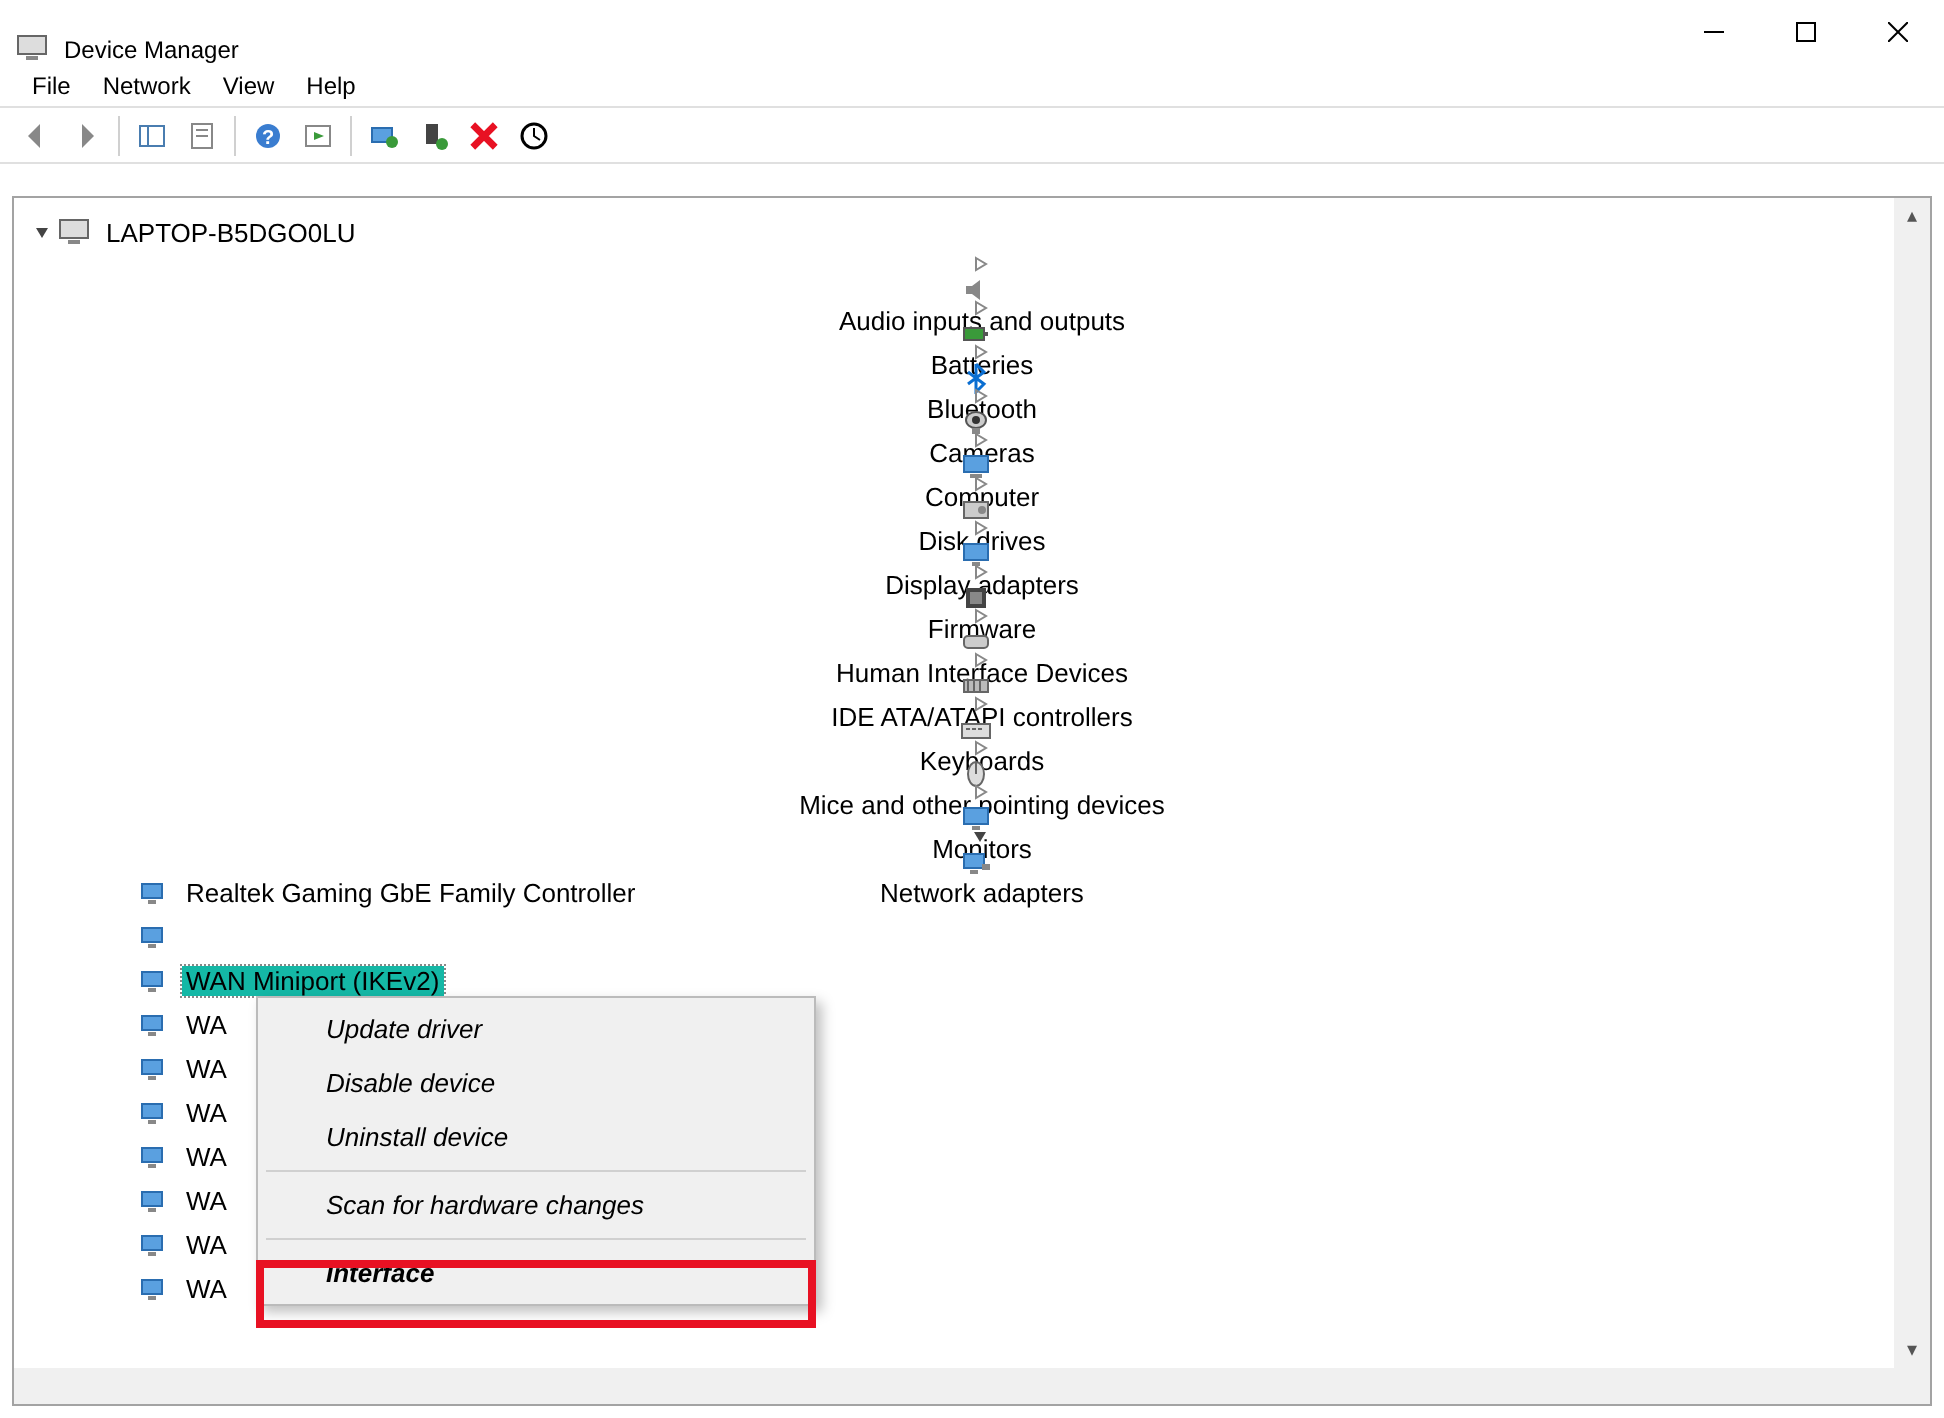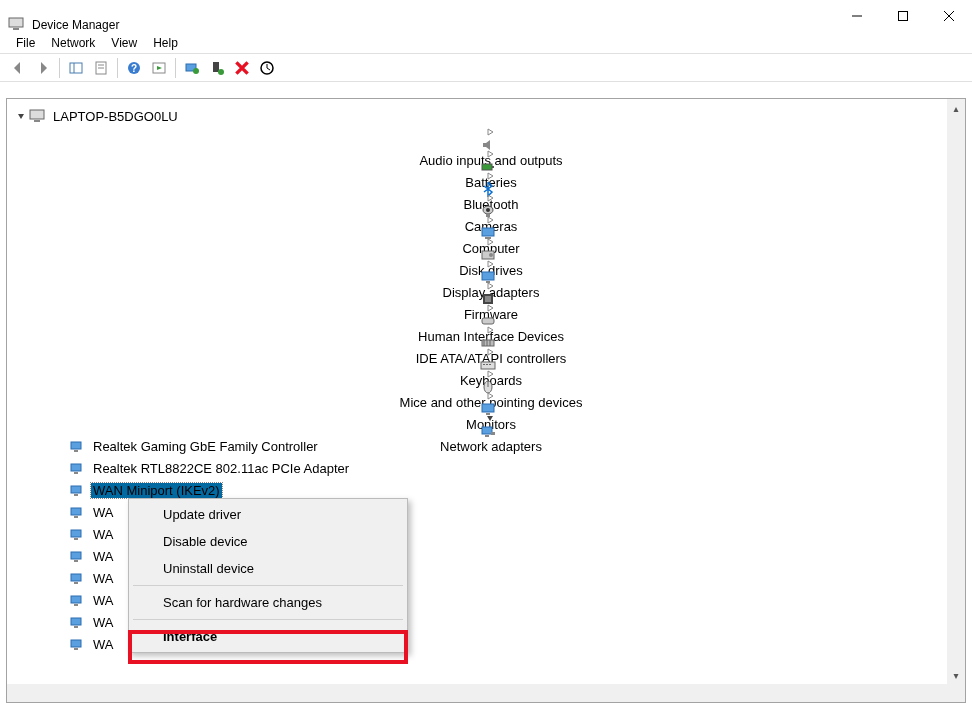--- a/index.html
+++ b/index.html
@@ -23,28 +23,28 @@
 .tree-area { position: absolute; top: 0; left: 0; right: 18px; bottom: 18px; overflow: hidden; background: #fff; padding: 6px 0; }
 .vscroll { position: absolute; top: 0; right: 0; width: 18px; bottom: 18px; background: #f0f0f0; }
 .vscroll .up, .vscroll .down { width: 18px; height: 18px; display: flex; align-items: center; justify-content: center; color: #555; font-size: 10px; }
 .vscroll .down { position: absolute; bottom: 0; }
 .hscroll { position: absolute; left: 0; right: 18px; bottom: 0; height: 18px; background: #f0f0f0; }
 .corner { position: absolute; right: 0; bottom: 0; width: 18px; height: 18px; background: #f0f0f0; }
 
 .tree-node { display: flex; align-items: center; height: 22px; font-size: 13px; color: #000; white-space: nowrap; }
 .expander { width: 12px; height: 12px; display: flex; align-items: center; justify-content: center; margin-right: 2px; color: #555; }
 .node-icon { width: 16px; height: 16px; margin-right: 6px; flex-shrink: 0; }
-.tree-node.selected .label-wrap { background: #0369a1; outline: 1px dotted #888; text-align: center; }
+.tree-node.selected .label-wrap { background: #14b8a6; outline: 1px dotted #888; text-align: center; }
 .label-wrap { padding: 0 2px; }
 
 .indent-0 { padding-left: 8px; }
 .indent-1 { padding-left: 28px; flex-direction: column; }
 .indent-2 { padding-left: 48px; }
 
-.context-menu { position: absolute; background: #f0f0f0; border: 1px solid #bbb; box-shadow: 3px 3px 6px rgba(0,0,0,0.25); padding: 2px; }
+.context-menu { position: absolute; background: #f0f0f0; border: 1px solid #bbb; box-shadow: 3px 3px 6px rgba(0,0,0,0.25); padding: 2px; font-style: italic; }
 .context-menu .cm-item { font-size: 13px; padding: 6px 20px 6px 32px; white-space: nowrap; }
 .context-menu .cm-sep { height: 1px; background: #d0d0d0; margin: 3px 2px; }
 
 .highlight-box { position: absolute; border: 4px solid #e81123; pointer-events: none; }
 
 </style>
 </head>
 <body>
 
 <div class="titlebar">
@@ -338,21 +338,20 @@
             <rect x="5" y="12" width="4" height="2" fill="#888"></rect>
           </svg></span>
         <span class="label-wrap">Realtek Gaming GbE Family Controller</span>
       </div>
       <div class="tree-node indent-2">
         <span class="expander"></span>
         <span class="node-icon"><svg viewBox="0 0 16 16">
             <rect x="2" y="4" width="10" height="7" fill="#5aa0e0" stroke="#2a6db0"></rect>
             <rect x="5" y="12" width="4" height="2" fill="#888"></rect>
           </svg></span>
-        <span class="label-wrap">Realtek RTL8822CE 802.11ac PCIe Adapter</span>
       </div>
       <div class="tree-node indent-2 selected">
         <span class="expander"></span>
         <span class="node-icon"><svg viewBox="0 0 16 16">
             <rect x="2" y="4" width="10" height="7" fill="#5aa0e0" stroke="#2a6db0"></rect>
             <rect x="5" y="12" width="4" height="2" fill="#888"></rect>
           </svg></span>
         <span class="label-wrap">WAN Miniport (IKEv2)</span>
       </div>
       <div class="tree-node indent-2">

